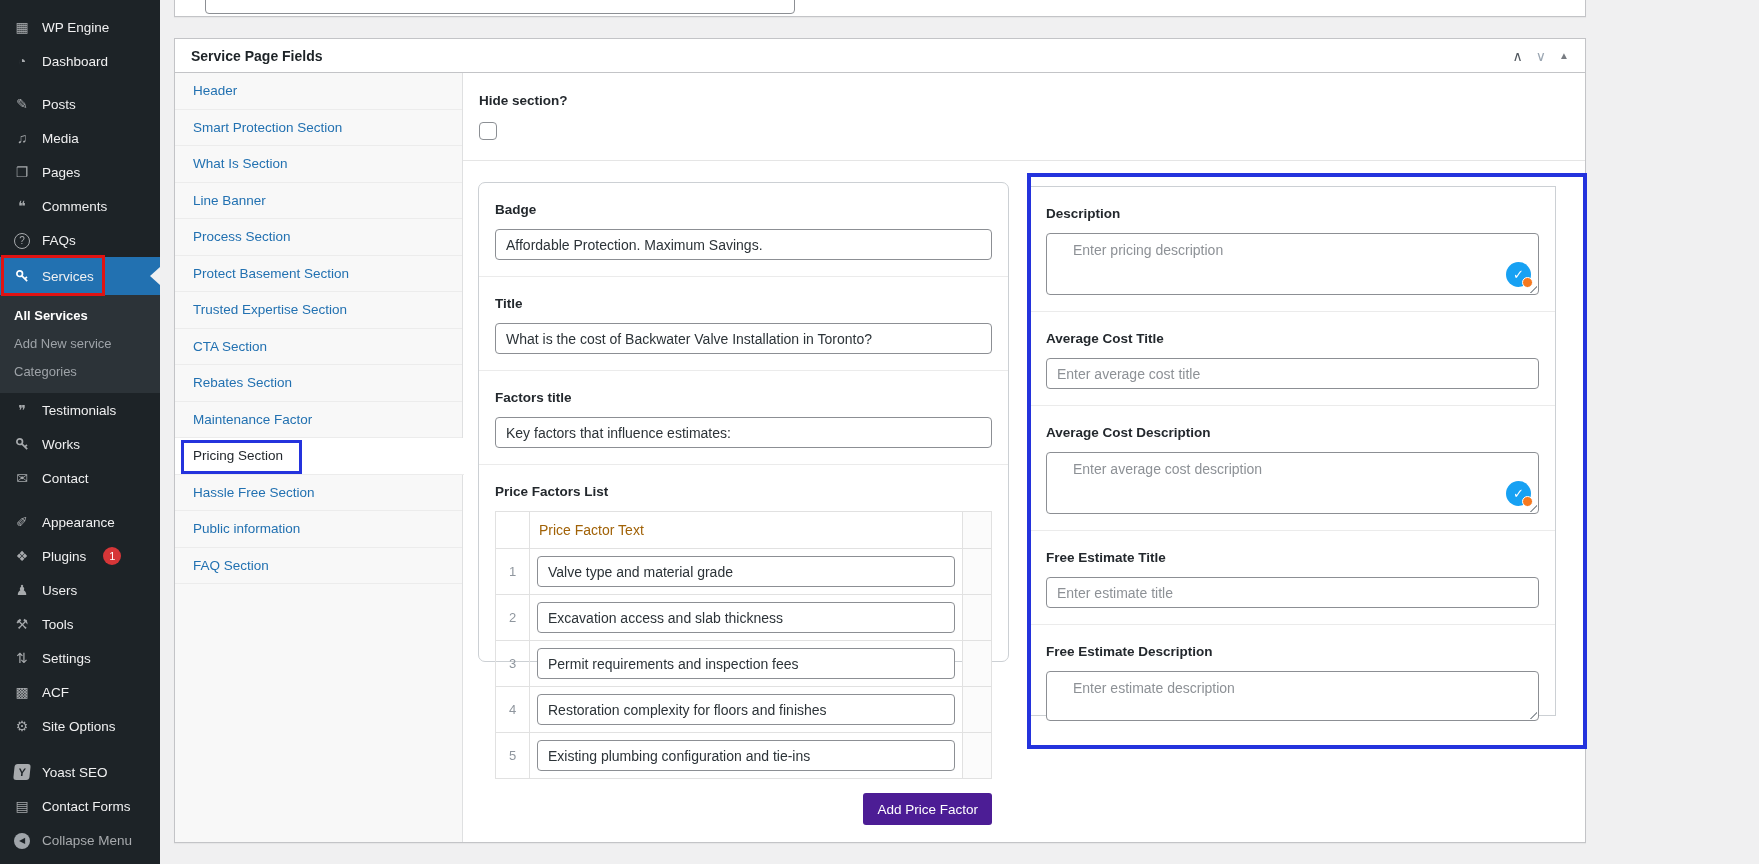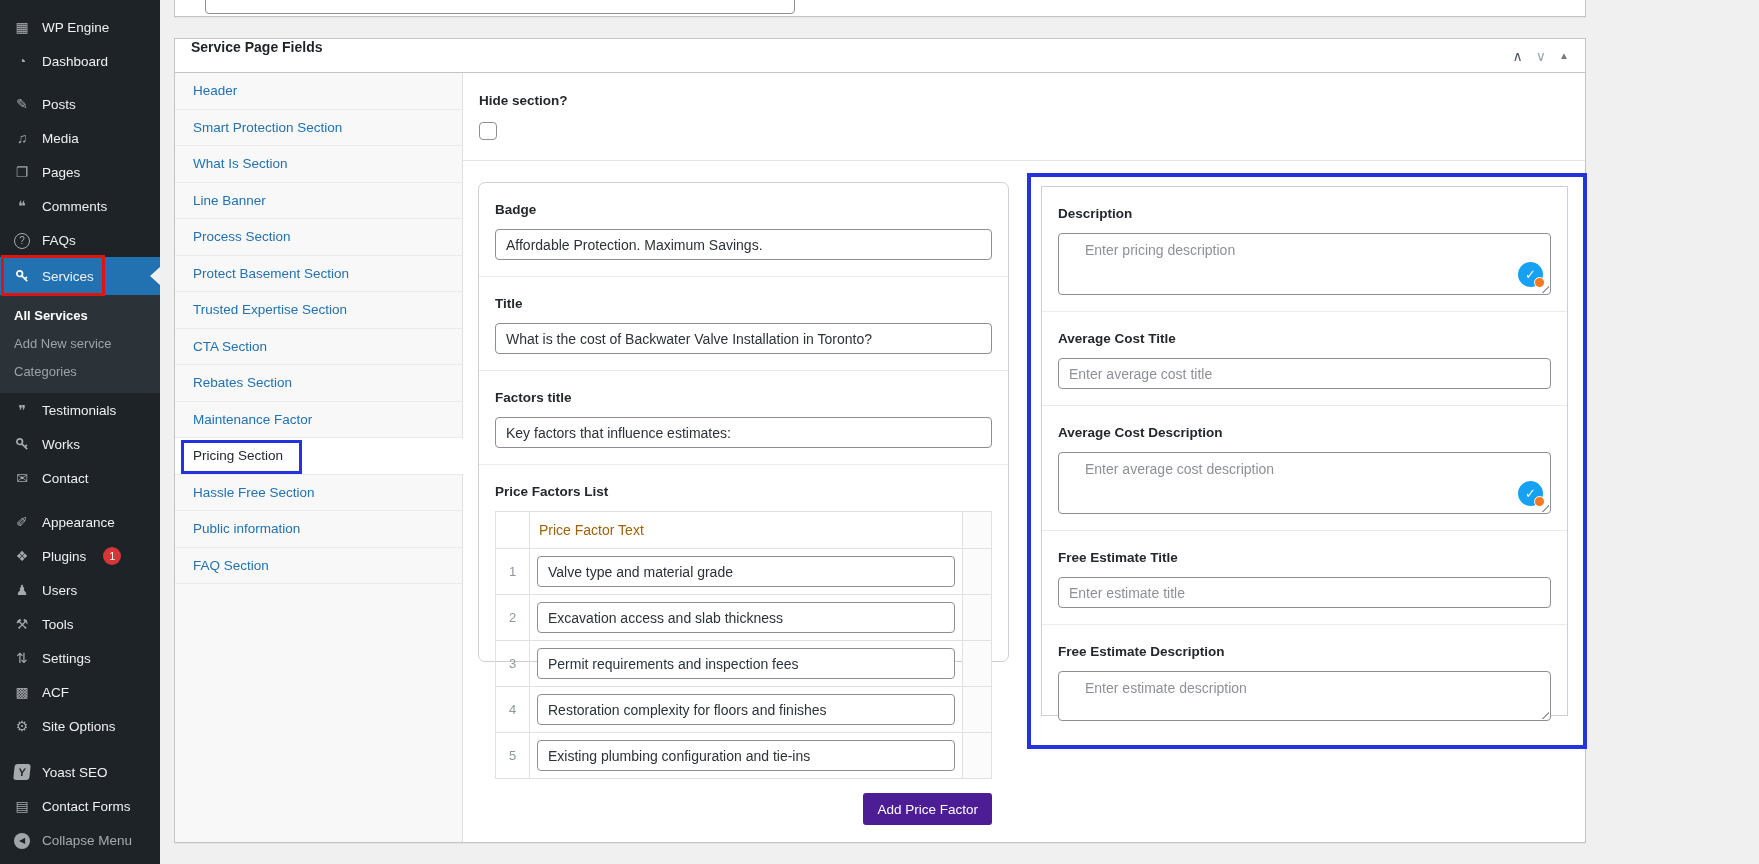--- a/index.html
+++ b/index.html
@@ -25,39 +25,39 @@
   .yoast-ic{display:inline-block;width:16px;height:16px;line-height:16px;background:#a7aaad;color:#1d2327;font-weight:bold;font-size:11px;border-radius:3px;transform:skewX(-6deg);text-align:center;}
   .collapse-ic{display:inline-block;width:16px;height:16px;line-height:15px;background:#a0a5aa;color:#1d2327;border-radius:50%;font-size:8px;text-align:center;}
   .cur-arrow{position:absolute;right:0;top:50%;margin-top:-9px;width:0;height:0;border-top:9px solid transparent;border-bottom:9px solid transparent;border-right:10px solid #f0f0f1;}
   .red-annot{position:absolute;left:1px;top:-2px;width:104px;height:41px;border:3px solid #e01313;box-sizing:border-box;z-index:12;}
   .key-svg{width:15px;height:15px;display:block;margin:0 auto;}
   
   .topbox{position:absolute;left:174px;top:-22px;width:1412px;height:39px;background:#fff;border:1px solid #c3c4c7;box-sizing:border-box;box-shadow:0 1px 1px rgba(0,0,0,.04);}
   .topinput{position:absolute;left:30px;top:4px;width:590px;height:31px;background:#fff;border:1px solid #8c8f94;border-radius:4px;box-sizing:border-box;}
   
   .metabox{position:absolute;left:174px;top:38px;width:1412px;height:805px;background:#fff;border:1px solid #c3c4c7;box-sizing:border-box;box-shadow:0 1px 1px rgba(0,0,0,.04);}
-  .mb-header{height:34px;display:flex;padding:0 16px;border-bottom:1px solid #c3c4c7;box-sizing:border-box;}
+  .mb-header{height:34px;display:flex;align-items:center;padding:0 16px;border-bottom:1px solid #c3c4c7;box-sizing:border-box;}
   .mb-title{flex:1;font-size:14px;font-weight:bold;color:#1d2327;}
   .mb-ctrl{display:flex;align-items:center;gap:13px;}
   .mb-ctrl span{cursor:pointer;line-height:1;}
   .ctl-up{color:#50575e;font-size:14px;}
   .ctl-down{color:#9ca7b3;font-size:14px;}
   .ctl-toggle{color:#787c82;font-size:10px;}
   
   .tabcol{position:absolute;left:0;top:34px;bottom:0;width:288px;background:#f8f8f8;border-right:1px solid #dfe0e1;box-sizing:border-box;}
   .tab{height:36.5px;display:flex;align-items:center;padding-left:18px;font-size:13.5px;color:#2271b1;border-bottom:1px solid #ececec;box-sizing:border-box;cursor:pointer;}
   .tab.active{background:#ffffff;color:#23282d;width:289px;position:relative;z-index:2;}
   
   .content{position:absolute;left:288px;top:34px;right:0;bottom:0;background:#fff;}
   .hide-row{height:88px;box-sizing:border-box;padding:18px 16px 0 16px;border-bottom:1px solid #e5e5e5;}
   .flabel{font-size:13.5px;font-weight:bold;color:#23282d;}
   .checkbox{display:block;margin-top:13px;width:18px;height:18px;background:#fff;border:1px solid #8c8f94;border-radius:4px;box-sizing:border-box;cursor:pointer;}
   .panel{position:absolute;background:#fff;border:1px solid #ccd0d4;box-sizing:border-box;}
   .panel-mid{left:15px;top:109px;width:531px;height:480px;border-radius:7px;}
-  .panel-right{left:578px;top:113px;width:527px;height:530px;}
+  .panel-right{left:566px;top:113px;width:527px;height:530px;}
   .fblock{padding:13px 16px 16px 16px;border-bottom:1px solid #ebebeb;}
   .fblock.last{border-bottom:none;}
   .fblock .flabel{display:block;margin:6px 0 12px 0;}
   .inp{width:100%;height:31px;border:1px solid #8c8f94;border-radius:4px;padding:0 10px;font-family:"Liberation Sans","DejaVu Sans",sans-serif;font-size:14px;color:#2c3338;box-sizing:border-box;background:#fff;}
   .ta{display:block;width:100%;border:1px solid #8c8f94;border-radius:4px;padding:8px 26px;font-family:"Liberation Sans","DejaVu Sans",sans-serif;font-size:14px;color:#4d7c0f;box-sizing:border-box;background:#fff;resize:none;}
   ::placeholder{color:#8d9196;opacity:1;}
   .ctrl{position:relative;}
   .gram{position:absolute;right:8px;bottom:8px;width:25px;height:25px;border-radius:50%;background:#17a1f3;color:#fff;display:flex;align-items:center;justify-content:center;font-size:13px;font-weight:bold;cursor:pointer;}
   .gram::after{content:"";position:absolute;right:-2px;bottom:-1px;width:9px;height:9px;border-radius:50%;background:#f7791f;border:1.5px solid #fff;}
   .rh{position:absolute;right:2px;bottom:2px;width:10px;height:10px;background:repeating-linear-gradient(135deg,#9aa0a5 0 1.5px,transparent 1.5px 4.5px);clip-path:polygon(100% 0,100% 100%,0 100%);cursor:nwse-resize;}

